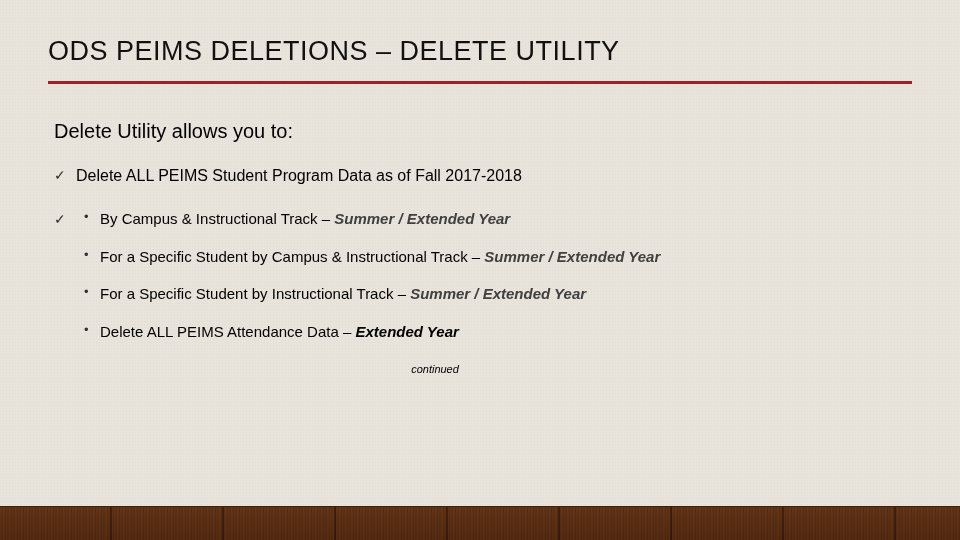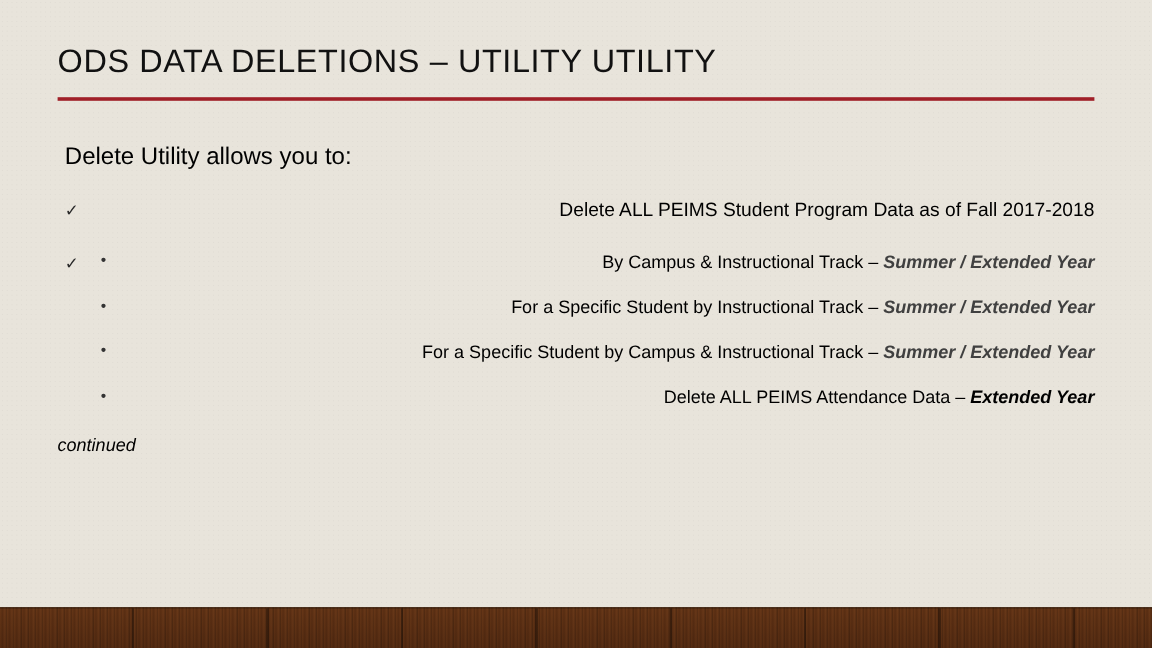--- a/index.html
+++ b/index.html
@@ -29,21 +29,21 @@
     height: 3px;
     background: #a02028;
     width: 100%;
     margin-bottom: 36px;
   }
   .intro {
     font-size: 20px;
     margin-bottom: 22px;
     margin-left: 6px;
   }
-  .check-list { list-style: none; margin-left: 6px; text-align: right; }
+  .check-list { list-style: none; margin-left: 6px; }
   .check-list > li {
     font-size: 16px;
     margin-bottom: 22px;
     line-height: 1.4;
     position: relative;
     padding-left: 22px;
   }
   .check-list > li::before {
     content: "✓";
     position: absolute;
@@ -65,22 +65,22 @@
     position: absolute;
     left: 8px;
     top: 0;
     color: #333;
     font-size: 13px;
   }
   .orange { color: #404040; font-weight: bold; font-style: italic; }
   .bold-it { font-weight: bold; font-style: italic; }
   .continued {
     font-style: italic;
-    font-size: 15px;
-    text-align: left;
+    font-size: 11px;
+    text-align: center;
     padding-right: 90px;
     margin-top: 6px;
   }
   .floor {
     position: absolute;
     left: 0; right: 0; bottom: 0;
     height: 34px;
     background:
       repeating-linear-gradient(90deg,
         #7a5a3a 0px, #6a4c30 2px, #7d5d3e 4px, #5f452c 6px),
@@ -93,39 +93,39 @@
     position: absolute; inset: 0;
     background: repeating-linear-gradient(90deg,
       rgba(0,0,0,0) 0, rgba(0,0,0,0) 110px,
       rgba(0,0,0,0.35) 110px, rgba(0,0,0,0.35) 112px);
   }
 </style>
 </head>
 <body>
 
 <div class="content">
-  <h1 class="title">ODS DATA DELETIONS – UTILITY UTILITY</h1>
+  <h1 class="title">ODS PEIMS DELETIONS – DELETE UTILITY</h1>
   <div class="rule"></div>
 
   <p class="intro">Delete Utility allows you to:</p>
 
   <ul class="check-list">
     <li>
       <span>Delete ALL PEIMS Student Program Data as of Fall 2017-2018</span>
     </li>
     <li>
       <ul class="sub-list">
         <li>
           <span>By Campus &amp; Instructional Track – </span><span class="orange">Summer / Extended Year</span>
         </li>
         <li>
-          <span>For a Specific Student by Instructional Track – </span><span class="orange">Summer / Extended Year</span>
+          <span>For a Specific Student by Campus &amp; Instructional Track – </span><span class="orange">Summer / Extended Year</span>
         </li>
         <li>
-          <span>For a Specific Student by Campus &amp; Instructional Track – </span><span class="orange">Summer / Extended Year</span>
+          <span>For a Specific Student by Instructional Track – </span><span class="orange">Summer / Extended Year</span>
         </li>
         <li>
           <span>Delete ALL PEIMS Attendance Data – </span><span class="bold-it">Extended Year</span>
         </li>
       </ul>
     </li>
   </ul>
 
   <div class="continued">continued</div>
 </div>

